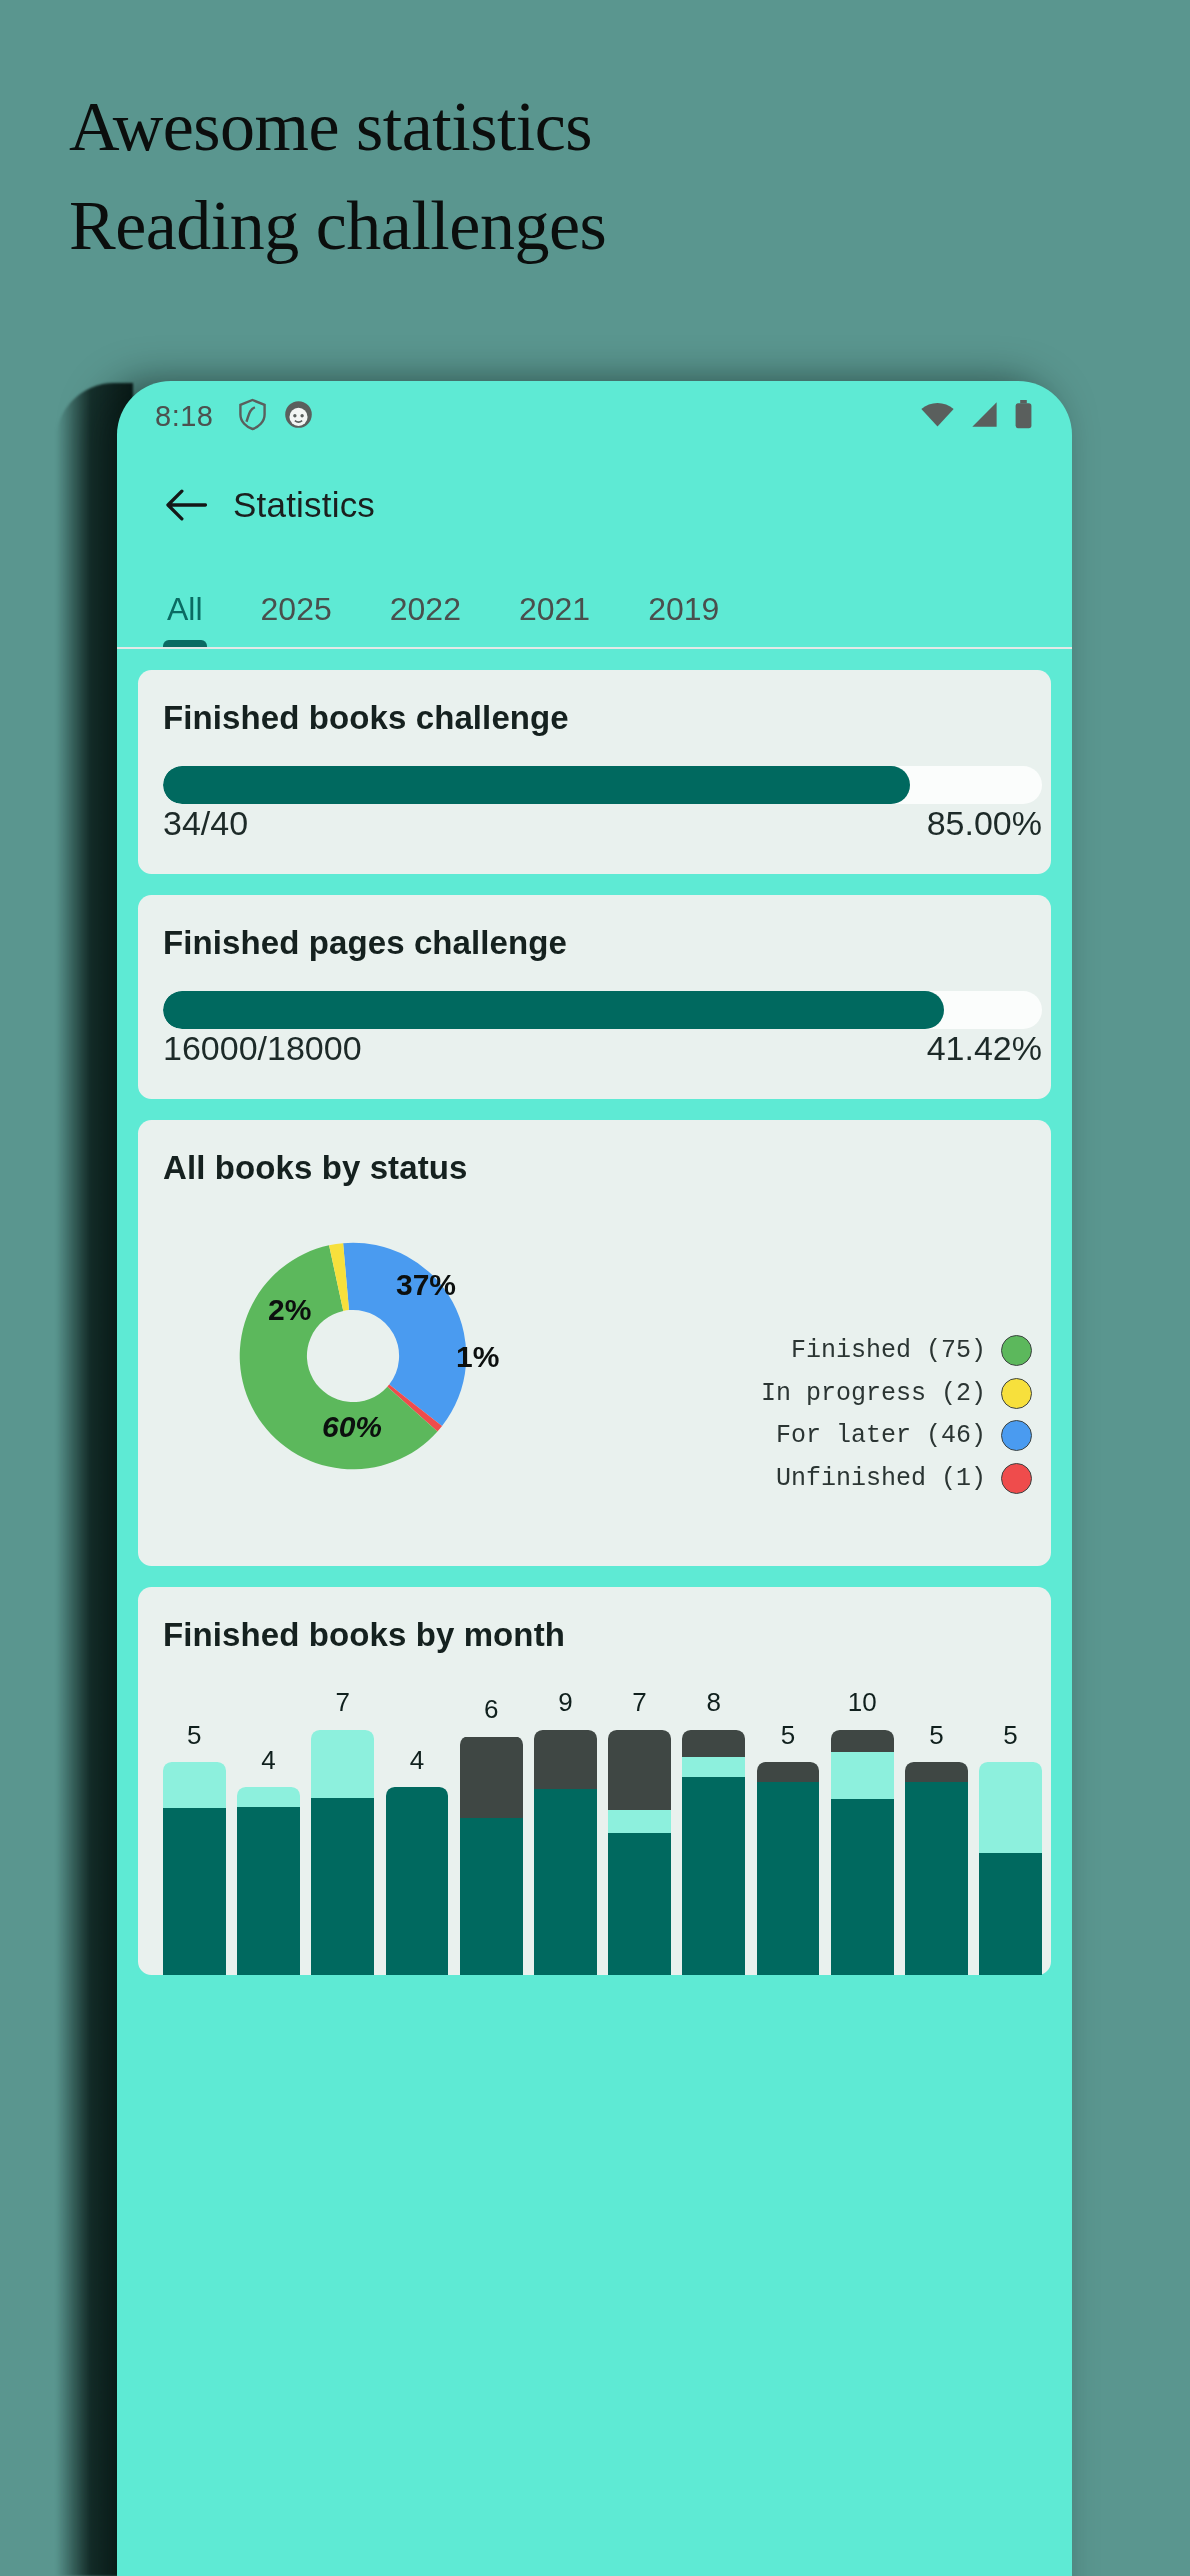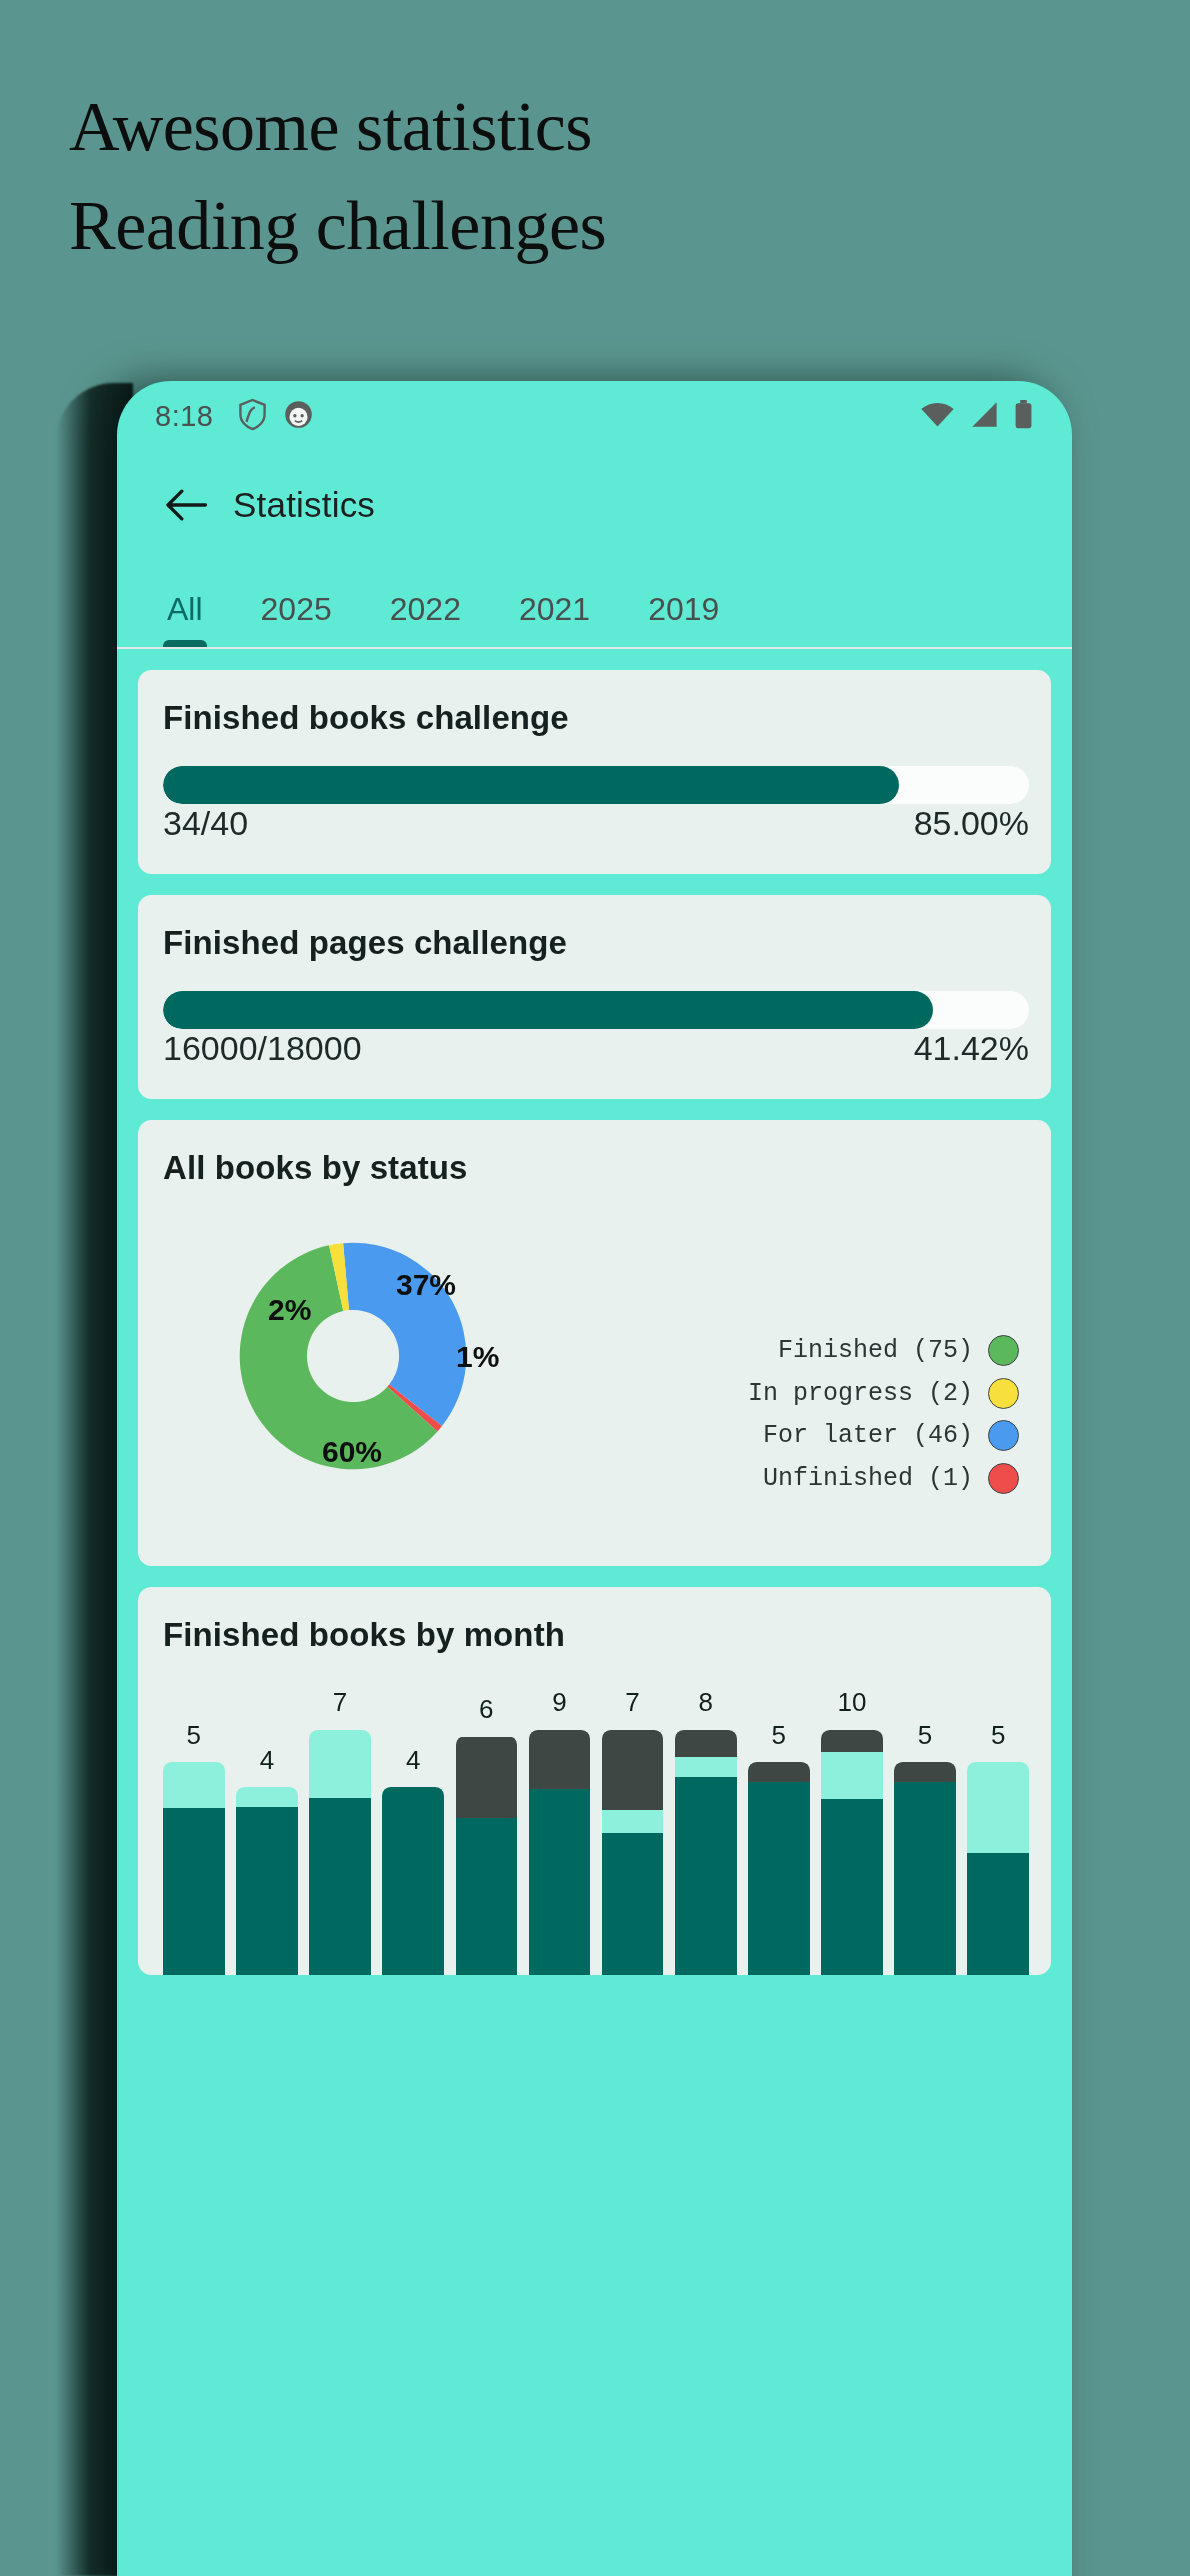--- a/index.html
+++ b/index.html
@@ -102,21 +102,21 @@
   .tabs-wrap{ position:relative; }
 
   
   .scroll{
     padding:0 21px;
   }
   .card{
     background:#e9f1ee;
     border-radius:13.4px;
     margin-top:21px;
-    padding:29px 22px 31px 25px;
+    padding:29px 9px 31px 25px;
   }
   .card-title{
     font-size:33px;
     color:#15211f;
     font-weight:600;
     letter-spacing:0.1px;
   }
 
   
   .prog-track{
@@ -291,21 +291,21 @@
 
     <div class="card pie-card">
       <div class="card-title">All books by status</div>
       <div class="pie-area">
         <svg class="pie-svg" id="pie-svg" width="288" height="288" viewBox="0 0 300 300">
             <path d="M139.71562235577633 32.44902562517403 A118 118 0 0 1 242.73111339469745 222.9721906521914 L187.72113087241928 179.6836029771626 A48 48 0 0 0 145.8165243481124 102.18265449159621 Z" fill="#4a9bf0"></path>
             <path d="M242.73111339469745 222.9721906521914 A118 118 0 0 1 237.96616796257774 228.65083148943538 L185.7828479847774 181.99355857197372 A48 48 0 0 0 187.72113087241928 179.6836029771626 Z" fill="#ef4c4c"></path>
             <path d="M237.96616796257774 228.65083148943538 A118 118 0 1 1 125.06367401826411 34.66492447424069 L139.85640977014134 103.0840370742674 A48 48 0 1 0 185.7828479847774 181.99355857197372 Z" fill="#5cb85c"></path>
             <path d="M125.06367401826411 34.66492447424069 A118 118 0 0 1 139.71562235577633 32.44902562517403 L145.8165243481124 102.18265449159621 A48 48 0 0 0 139.85640977014134 103.0840370742674 Z" fill="#f7e03c"></path>
           </svg>
-        <div class="pie-label" id="plab0" style="left: 159px; top: 223px;">60%</div>
+        <div class="pie-label" id="plab0" style="left: 159px; top: 198px; font-style: italic;">60%</div>
         <div class="pie-label" id="plab1" style="left: 105px; top: 81px;">2%</div>
         <div class="pie-label" id="plab2" style="left: 233px; top: 56px;">37%</div>
         <div class="pie-label" id="plab3" style="left: 293px; top: 128px;">1%</div>
 
         <div class="legend">
           <div class="legend-row">
             <span class="legend-label">Finished (75)</span>
             <span class="legend-dot" id="ldot0" style="background: rgb(92, 184, 92);"></span>
           </div>
           <div class="legend-row">

